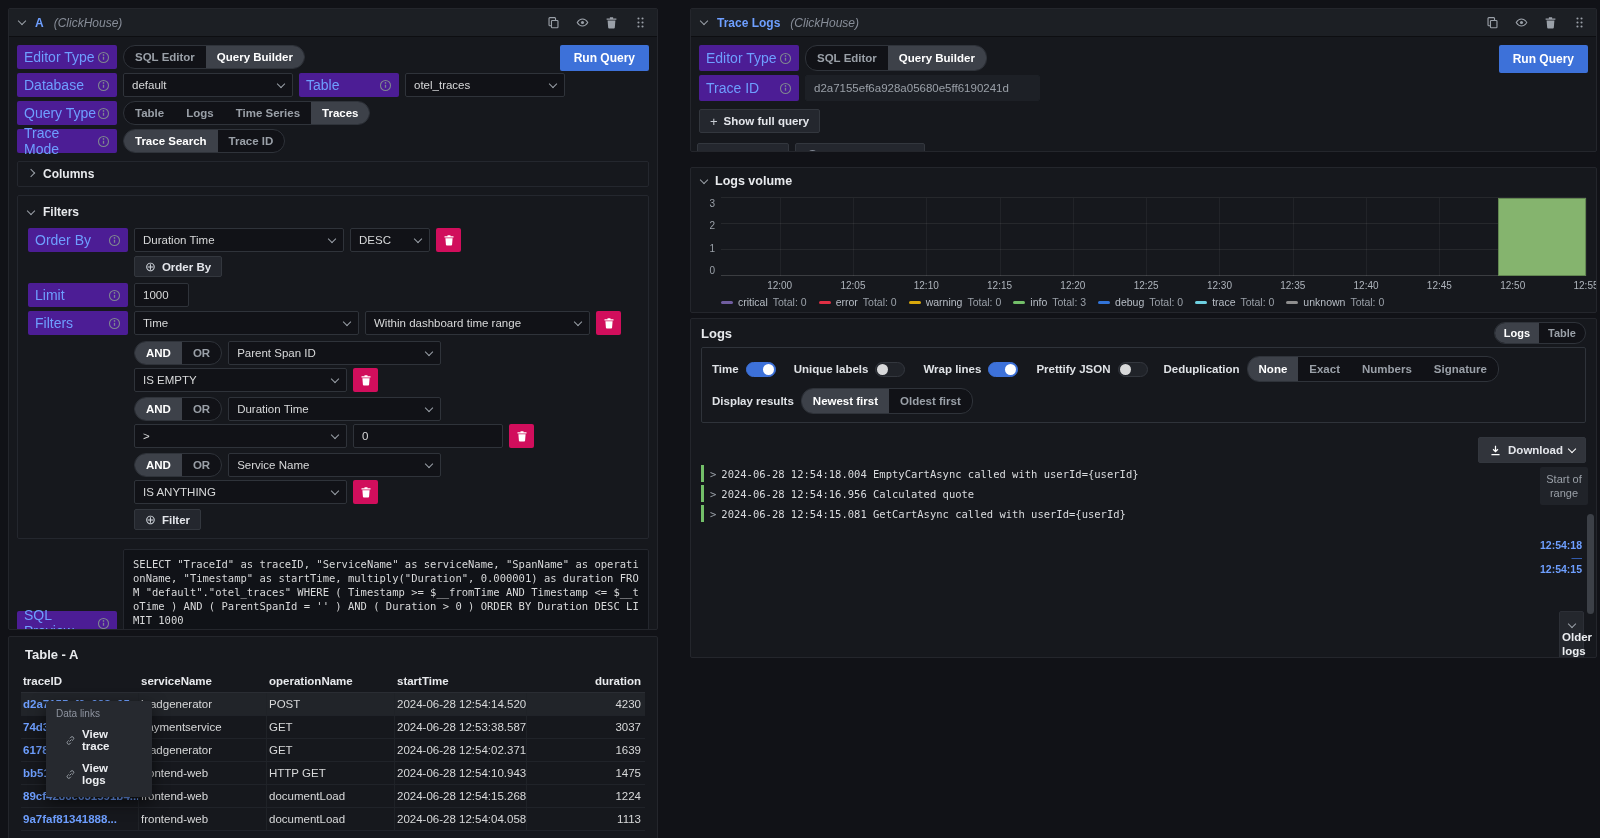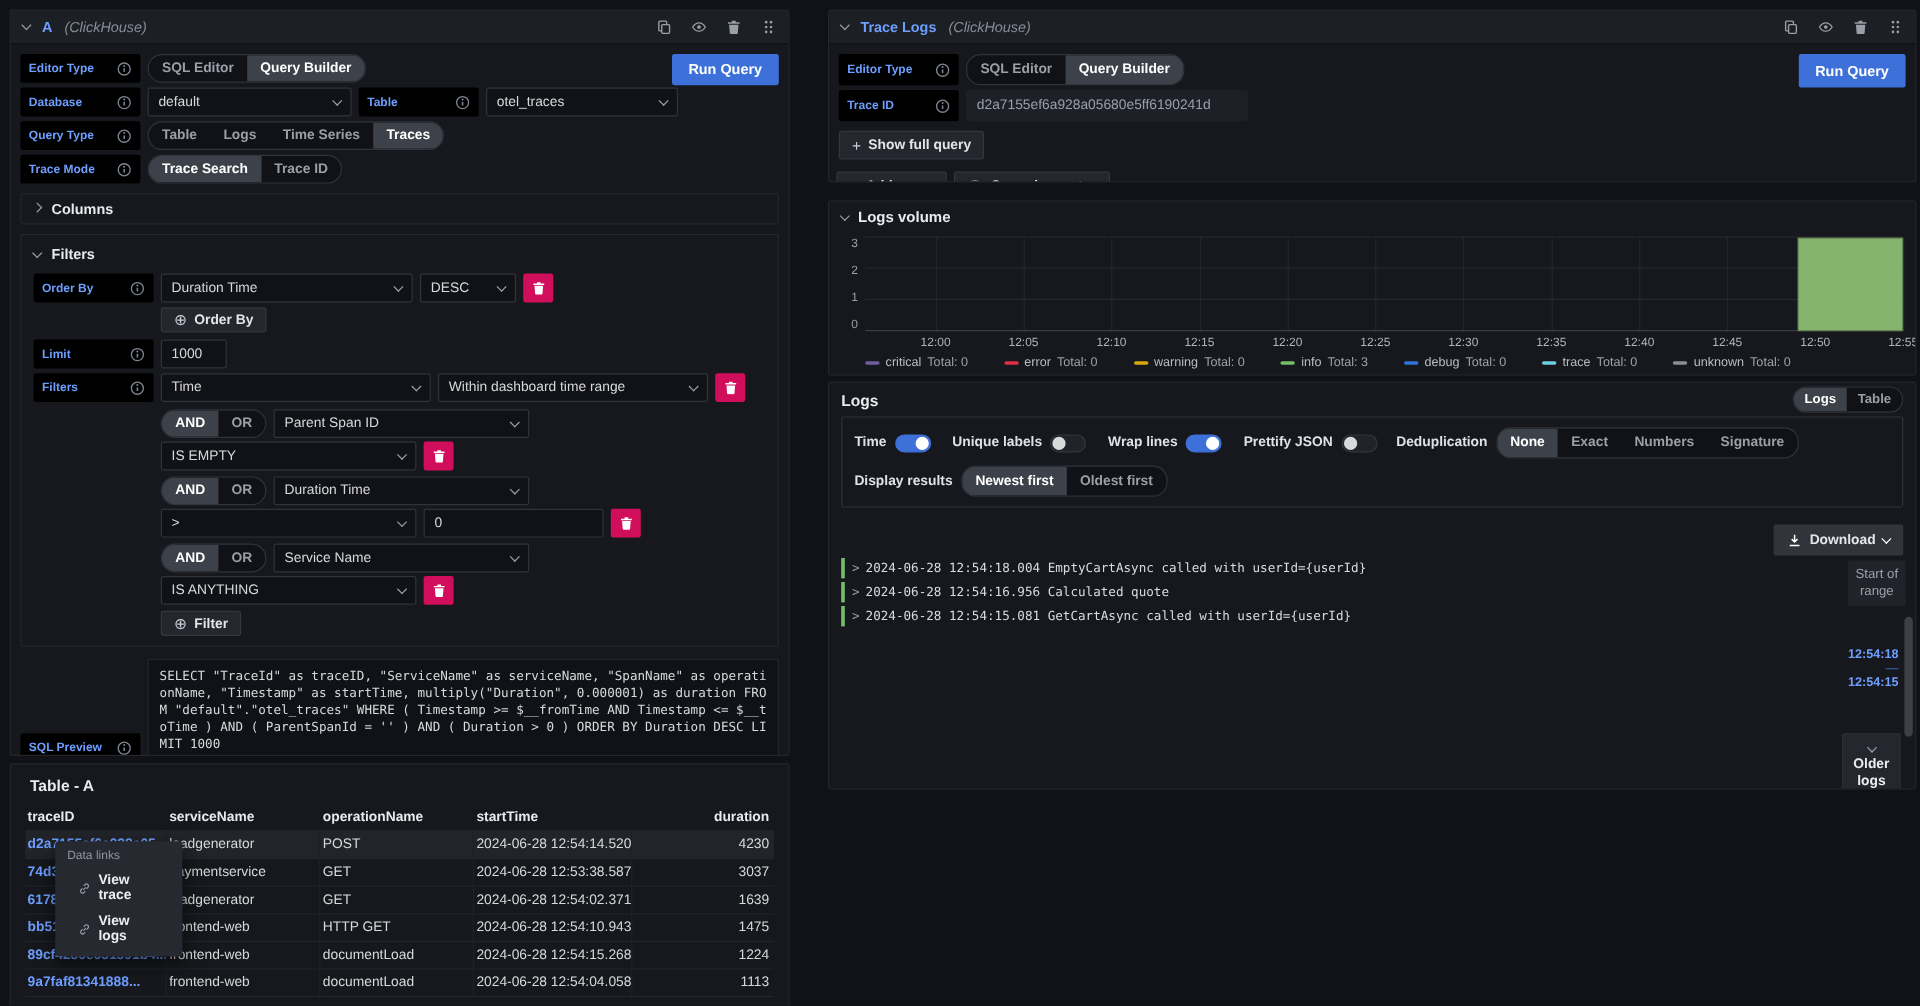--- a/index.html
+++ b/index.html
@@ -14,21 +14,21 @@
   .panel { position:absolute; background:#16181d; border:1px solid #24262c; border-radius:2px; overflow:hidden; }
   .qheader { height:28px; background:#1c1f24; display:flex; align-items:center; gap:10px; padding:0 10px; border-bottom:1px solid #0d0e11; }
   .qtitle { color:#6e9fff; font-weight:700; font-size:12px; }
   .qds { color:#878d98; font-style:italic; font-size:12px; }
   .hicons { margin-left:auto; display:flex; gap:16px; align-items:center; }
   .ic { width:13px; height:13px; display:inline-block; flex:none; }
   .chev { width:6px; height:6px; border-right:1.5px solid #9aa0a8; border-bottom:1.5px solid #9aa0a8; display:inline-block; transform:rotate(45deg); margin-top:-3px; flex:none; }
   .chev.right { transform:rotate(-45deg); }
   .pbody { padding:8px; }
   .fieldrow { display:flex; gap:6px; margin-bottom:4px; height:24px; align-items:stretch; }
-  .flabel { width:100px; flex:none; background:#000000; border-radius:2px; color:#6e9fff; font-weight:700; font-size:10px; display:flex; align-items:center; justify-content:space-between; padding:0 7px; }
+  .flabel { width:100px; flex:none; background:#4c1d95; border-radius:2px; color:#6e9fff; font-weight:400; font-size:14px; display:flex; align-items:center; justify-content:space-between; padding:0 7px; }
   .seg { display:flex; border:1px solid #2f333a; border-radius:12px; background:#111217; overflow:hidden; }
   .seg-opt { padding:0 11px; display:flex; align-items:center; color:#9aa0a8; font-weight:600; font-size:11.5px; cursor:pointer; white-space:nowrap; }
   .seg-opt.on { background:#3d4149; color:#ffffff; }
   .select, .tinput { background:#111217; border:1px solid #2f333a; border-radius:2px; display:flex; align-items:center; justify-content:space-between; gap:8px; padding:0 8px; color:#d8d9da; font-size:11.5px; }
   .btn-blue { background:#3d71d9; color:#fff; border:none; border-radius:2px; padding:0 14px; height:26px; display:flex; align-items:center; font-weight:600; font-size:12px; cursor:pointer; font-family:inherit; }
   .btn-sec { background:#24272e; border:1px solid #33373e; color:#e4e6eb; border-radius:2px; padding:0 10px; height:24px; display:flex; align-items:center; gap:6px; font-weight:600; font-size:11.5px; cursor:pointer; font-family:inherit; }
   .btn-danger { background:#d10e5c; border:none; border-radius:2px; width:25px; display:flex; align-items:center; justify-content:center; cursor:pointer; flex:none; }
   .plus { color:#c9ced5; font-size:13px; font-weight:400; }
   .secbox { border:1px solid #24272e; border-radius:2px; margin-bottom:8px; }
   .secbox-head { display:flex; align-items:center; gap:9px; padding:0 10px; height:24px; color:#e8eaed; font-weight:700; font-size:12px; }
@@ -51,21 +51,21 @@
   .ctitle { font-size:12.5px; font-weight:700; color:#e8eaed; }
   .chart { display:flex; height:78px; margin:4px 2px 0 2px; }
   .ycol { width:20px; flex:none; display:flex; flex-direction:column; justify-content:space-between; align-items:flex-end; padding-right:6px; font-size:10px; color:#9aa0a8; }
   .plot { flex:1; position:relative; }
   .hgrid { position:absolute; left:0; right:0; height:1px; background:rgba(255,255,255,0.07); }
   .hgrid.axis { background:rgba(255,255,255,0.16); }
   .vgrid { position:absolute; top:0; bottom:0; width:1px; background:rgba(255,255,255,0.05); }
   .bar { position:absolute; bottom:0; border:1px solid rgba(0,0,0,0.25); }
   .xlabels { position:relative; height:15px; margin:2px 2px 0 22px; }
   .xlab { position:absolute; top:2px; transform:translateX(-50%); font-size:10px; color:#aeb4bc; white-space:nowrap; }
-  .legend { display:flex; gap:30px; align-items:center; margin:3px 0 0 22px; font-size:10.5px;text-align:right; }
+  .legend { display:flex; gap:12px; align-items:center; margin:3px 0 0 22px; font-size:10.5px;text-align:right; }
   .leg-item { display:flex; align-items:center; gap:5px; }
   .leg-swatch { width:12px; height:3px; border-radius:2px; }
   .leg-name { color:#b7bdc5; }
   .leg-total { color:#9aa0a8; }
   
   .lhead { height:28px; display:flex; align-items:center; padding:0 10px; }
   .ltitle { font-size:13px; font-weight:700; color:#e8eaed; }
   .seg.mini .seg-opt { padding:0 9px; height:20px; font-size:11px; }
   .optbox { border:1px solid #2f333a; border-radius:2px; margin:0 10px; padding:8px 10px; }
   .optrow { display:flex; align-items:center; gap:16px; height:26px; }
@@ -77,21 +77,21 @@
   .switch.on .knob { left:auto; right:1px; background:#fff; }
   .logcontent { position:relative; height:244px; margin-top:6px; }
   .logline { display:flex; align-items:center; gap:5px; border-left:3px solid #73bf69; padding:1px 0 1px 6px; margin:0 0 3px 10px; font-family:"DejaVu Sans Mono", monospace; font-size:10.5px; color:#d9dbde; height:17px; }
   .logline .gt { color:#9aa0a8; }
   .railbox { position:absolute; background:#202329; border-radius:2px; color:#9aa0a8; font-size:11px; text-align:center; line-height:14px; padding:5px 4px; }
   .timerange { position:absolute; display:flex; gap:6px; align-items:stretch;flex-direction:column; }
   .timebar { width:3px; background:#3d71d9; border-radius:1px; }
   .timecol { display:flex; flex-direction:column; justify-content:space-between; align-items:flex-end; color:#6e9fff; font-weight:700; font-size:10.5px; }
   .timedash { color:#3d71d9; text-align:center; font-weight:400; }
   .vscroll { position:absolute; width:7px; background:#3c4047; border-radius:4px; }
-  .olderbtn { position:absolute; background:#24272d; border:1px solid #2c2f36; border-radius:2px; width:49px; padding:4px 2px 6px 2px; text-align:center; color:#eceef1; font-weight:700; font-size:11.5px; line-height:14px; cursor:pointer; }
+  .olderbtn { position:absolute; background:#24272d; border:1px solid #2c2f36; border-radius:2px; width:25px; padding:4px 2px 6px 2px; text-align:center; color:#eceef1; font-weight:700; font-size:11.5px; line-height:14px; cursor:pointer; }
   .w170 { width:170px; } .w160 { width:160px; } .w210 { width:210px; } .w70 { width:80px; }
   .w225 { width:225px; } .w213 { width:213px; } .w150 { width:150px; } .w55 { width:55px; }
   .grow0 { flex:none; }
   .mla { margin-left:auto; }
   .hidden-defs { position:absolute; width:0; height:0; overflow:hidden; }
 </style>
 </head>
 <body>
 
 <svg class="hidden-defs" aria-hidden="true">

